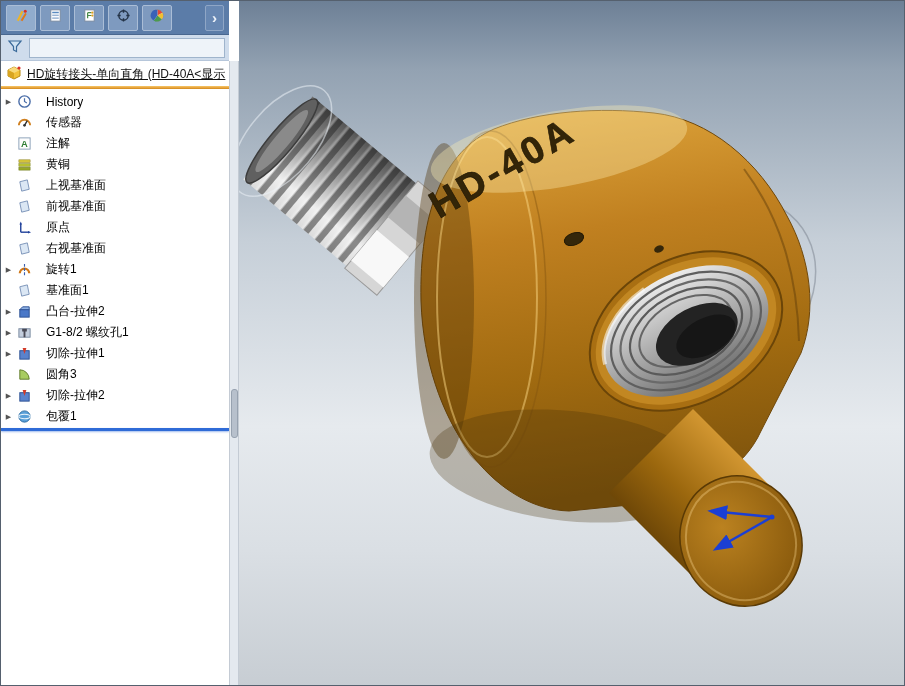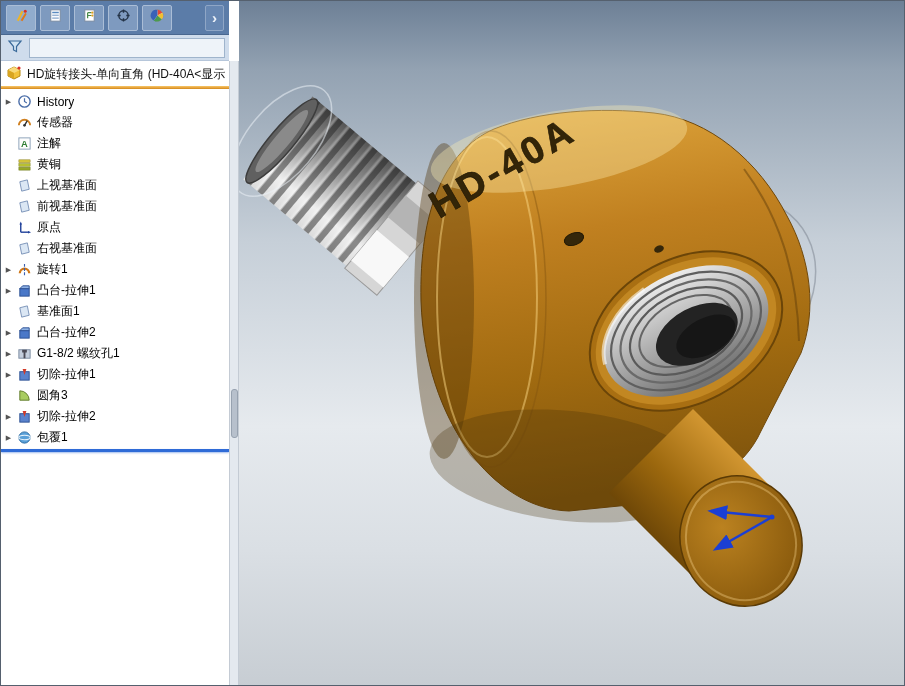--- a/index.html
+++ b/index.html
@@ -24,26 +24,26 @@
   .left-panel{position:absolute;left:0;top:0;width:228px;height:686px;background:#fff;display:flex;flex-direction:column;}
   .tab-strip{height:34px;background:var(--tabstrip-bg);display:flex;align-items:center;gap:4px;padding:4px 5px;border-bottom:1px solid #49678f;}
   .tab-btn{width:30px;height:26px;background:#7e9abf;border:1px solid #aabdd6;border-radius:2px;display:flex;align-items:center;justify-content:center;flex:0 0 auto;}
   .tab-btn:first-child{background:#91accd;}
   .overflow-btn{margin-left:auto;width:19px;height:26px;border:1px solid #8fa6c6;border-radius:2px;color:#eef3fa;font-size:15px;font-weight:bold;display:flex;align-items:center;justify-content:center;background:#6787b2;}
   .filter-row{height:26px;background:var(--filter-bg);display:flex;align-items:center;gap:4px;padding:3px 4px;border-bottom:1px solid #b6c6da;}
   .filter-btn{width:20px;height:20px;display:flex;align-items:center;justify-content:center;background:transparent;border:0;}
   .filter-input{flex:1;height:20px;background:#eef3f9;border:1px solid #9fb4cc;font-size:11px;padding:2px 4px;color:#333;}
 
   .tree{flex:1;background:#fff;padding-top:2px;overflow:hidden;position:relative;}
-  .root-row{height:22px;display:flex;align-items:center;gap:5px;padding-left:5px;font-size:12px;color:#111;white-space:nowrap;}
+  .root-row{height:22px;display:flex;align-items:center;gap:5px;padding-left:5px;font-size:12px;color:#111;white-space:nowrap;text-decoration:underline;}
   .freeze-bar{height:3px;background:linear-gradient(180deg,#f6c868,var(--accent-freeze) 55%,#cf8a1c);margin:1px 0 2px 0;}
   .tree-row{height:21px;display:flex;align-items:center;font-size:12px;color:#000;white-space:nowrap;}
   .arrow{width:15px;text-align:center;font-size:7px;color:#555;flex:0 0 auto;}
   .tree-icon{width:16px;height:16px;margin-right:5px;flex:0 0 auto;display:flex;align-items:center;justify-content:center;}
-  .tree-label{overflow:hidden;text-overflow:clip;}
+  .tree-label{overflow:hidden;text-overflow:clip;margin-left:9px;}
   .rollback-bar{height:3px;background:var(--accent-rollback);margin-top:1px;box-shadow:0 1px 2px rgba(47,107,215,.45);}
 
   
   .tree-scrollbar{position:absolute;left:228px;top:60px;width:10px;height:626px;background:#e4e9ef;border-left:1px solid #c4cbd4;border-right:1px solid #c4cbd4;}
   .tree-scroll-thumb{position:absolute;left:1px;top:328px;width:7px;height:49px;background:#b7c0cc;border:1px solid #97a2b0;border-radius:3px;}
 </style>
 </head>
 <body>
 
 <div class="app">
@@ -298,30 +298,20 @@
             <span class="arrow">▶</span>
             <span class="tree-icon">
               <svg viewBox="0 0 16 16" width="15" height="15" aria-hidden="true">
                 <path d="M3 12 a5 5 0 1 1 10 0" fill="none" stroke="#d07818" stroke-width="2.4"></path>
                 <line x1="8" y1="2" x2="8" y2="14" stroke="#3a5fb0" stroke-width="1.2" stroke-dasharray="3 1.5"></line>
               </svg>
             </span>
             <span class="tree-label">旋转1</span>
           </div>
           <div class="tree-row">
-            <span class="arrow">▶</span>
-            <span class="tree-icon">
-              <svg viewBox="0 0 16 16" width="15" height="15" aria-hidden="true">
-                <rect x="3" y="6" width="10" height="8" fill="#4a78c8" stroke="#2a4f92"></rect>
-                <path d="M3 6 L6 3 L13 3 L13 6 Z" fill="#8fb2e4" stroke="#2a4f92"></path>
-              </svg>
-            </span>
-            <span class="tree-label">凸台-拉伸1</span>
-          </div>
-          <div class="tree-row">
             <span class="arrow"></span>
             <span class="tree-icon">
               <svg viewBox="0 0 16 16" width="15" height="15" aria-hidden="true">
                 <path d="M3 4 L11 2 L13 12 L5 14 Z" fill="#dbe7f4" stroke="#7a92b8"></path>
               </svg>
             </span>
             <span class="tree-label">基准面1</span>
           </div>
           <div class="tree-row">
             <span class="arrow">▶</span>

